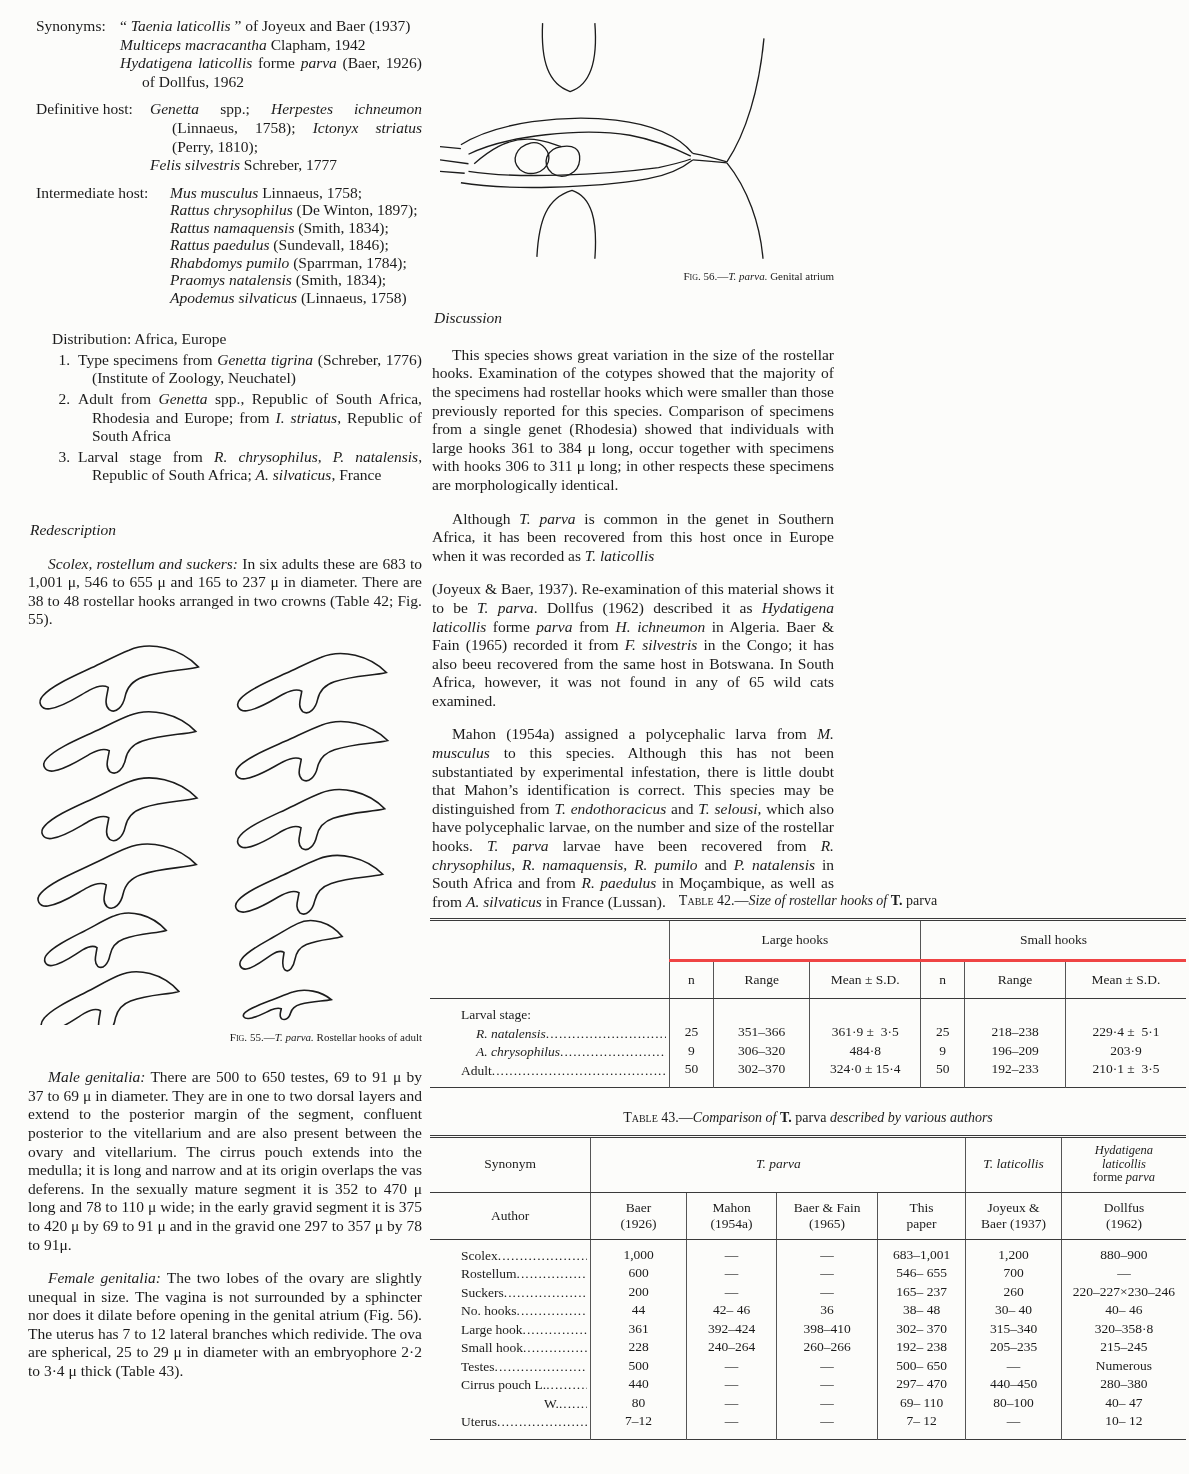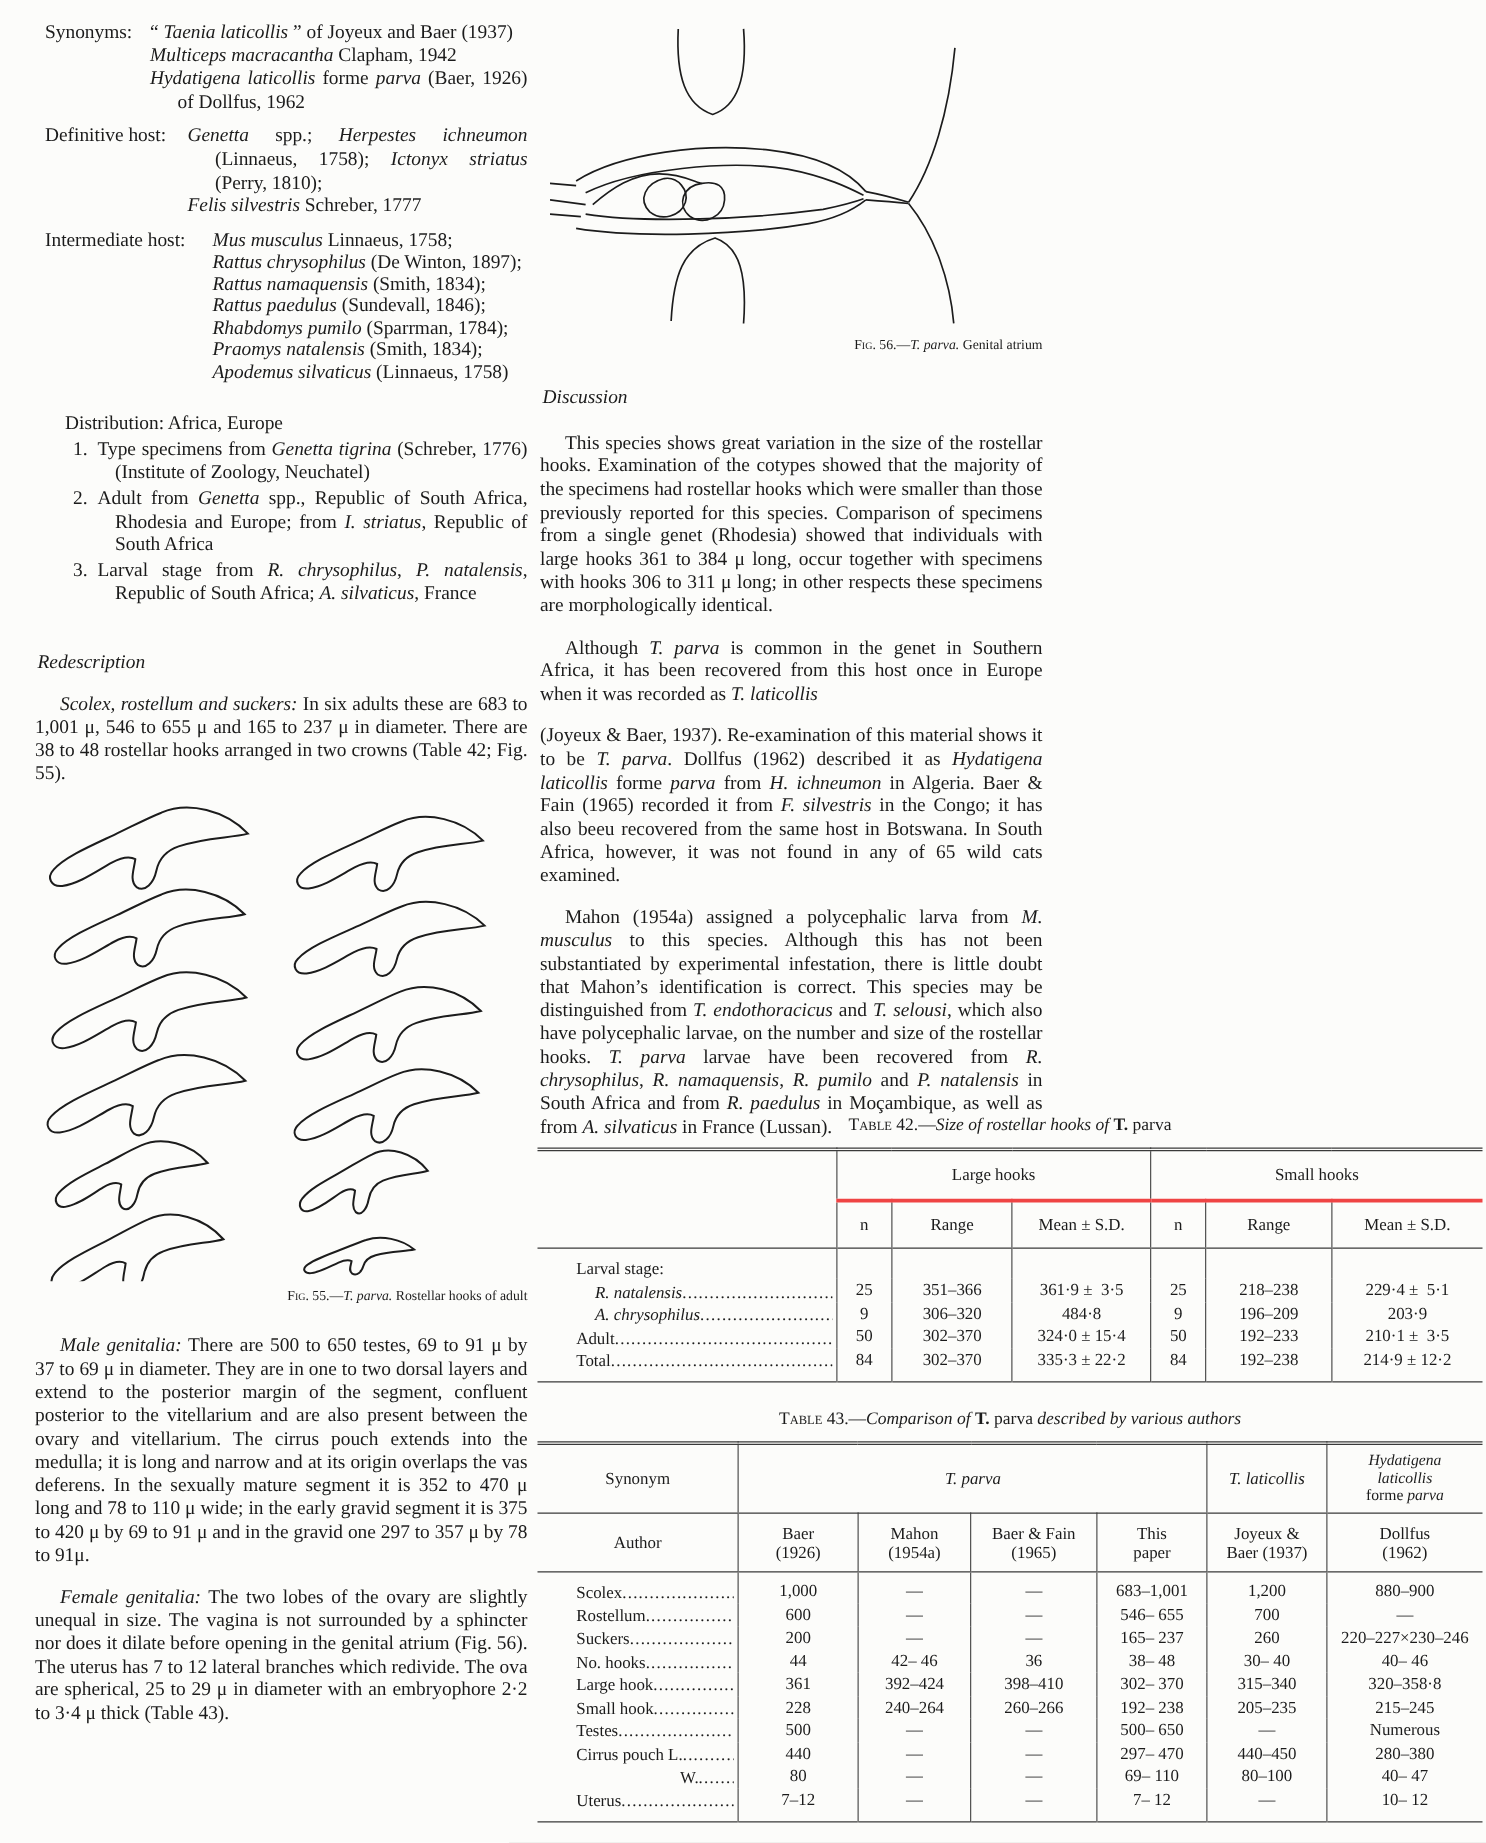--- a/index.html
+++ b/index.html
@@ -245,32 +245,20 @@
               <span>Adult</span>
               <span class="dots"></span>
             </td>
             <td class="cell">50</td>
             <td class="cell">302–370</td>
             <td class="cell">324·0 ± 15·4</td>
             <td class="cell">50</td>
             <td class="cell">192–233</td>
             <td class="cell">210·1 ±  3·5</td>
           </tr>
-          <tr>
-            <td class="rowlabel">
-              <span>Total</span>
-              <span class="dots"></span>
-            </td>
-            <td class="cell">84</td>
-            <td class="cell">302–370</td>
-            <td class="cell">335·3 ± 22·2</td>
-            <td class="cell">84</td>
-            <td class="cell">192–238</td>
-            <td class="cell">214·9 ± 12·2</td>
-          </tr>
         </tbody>
     </table>
 
     <div class="tbl-caption" style="margin-top:22px"><span class="sc">Table</span><span> 43.—</span><span class="it">Comparison of</span><span> </span><span class="bd">T.</span><span> parva </span><span class="it">described by various authors</span></div>
 
     <table class="tbl">
       <colgroup>
         <col style="width:160px">
           <col style="width:95px">
           <col style="width:90px">

